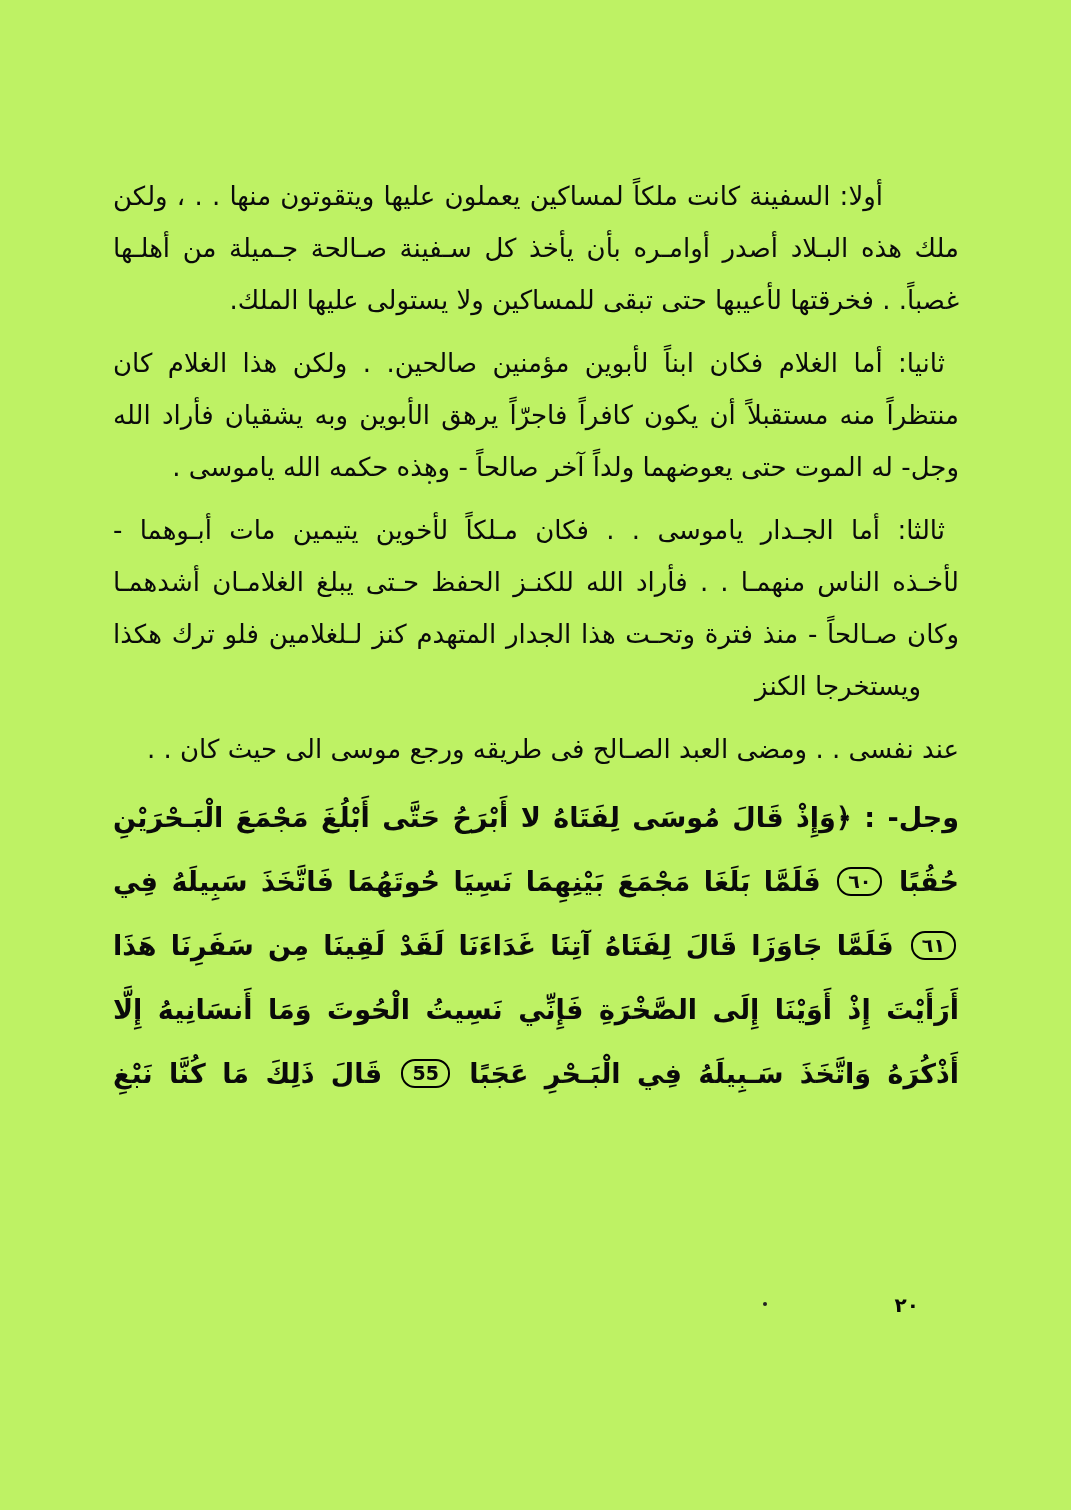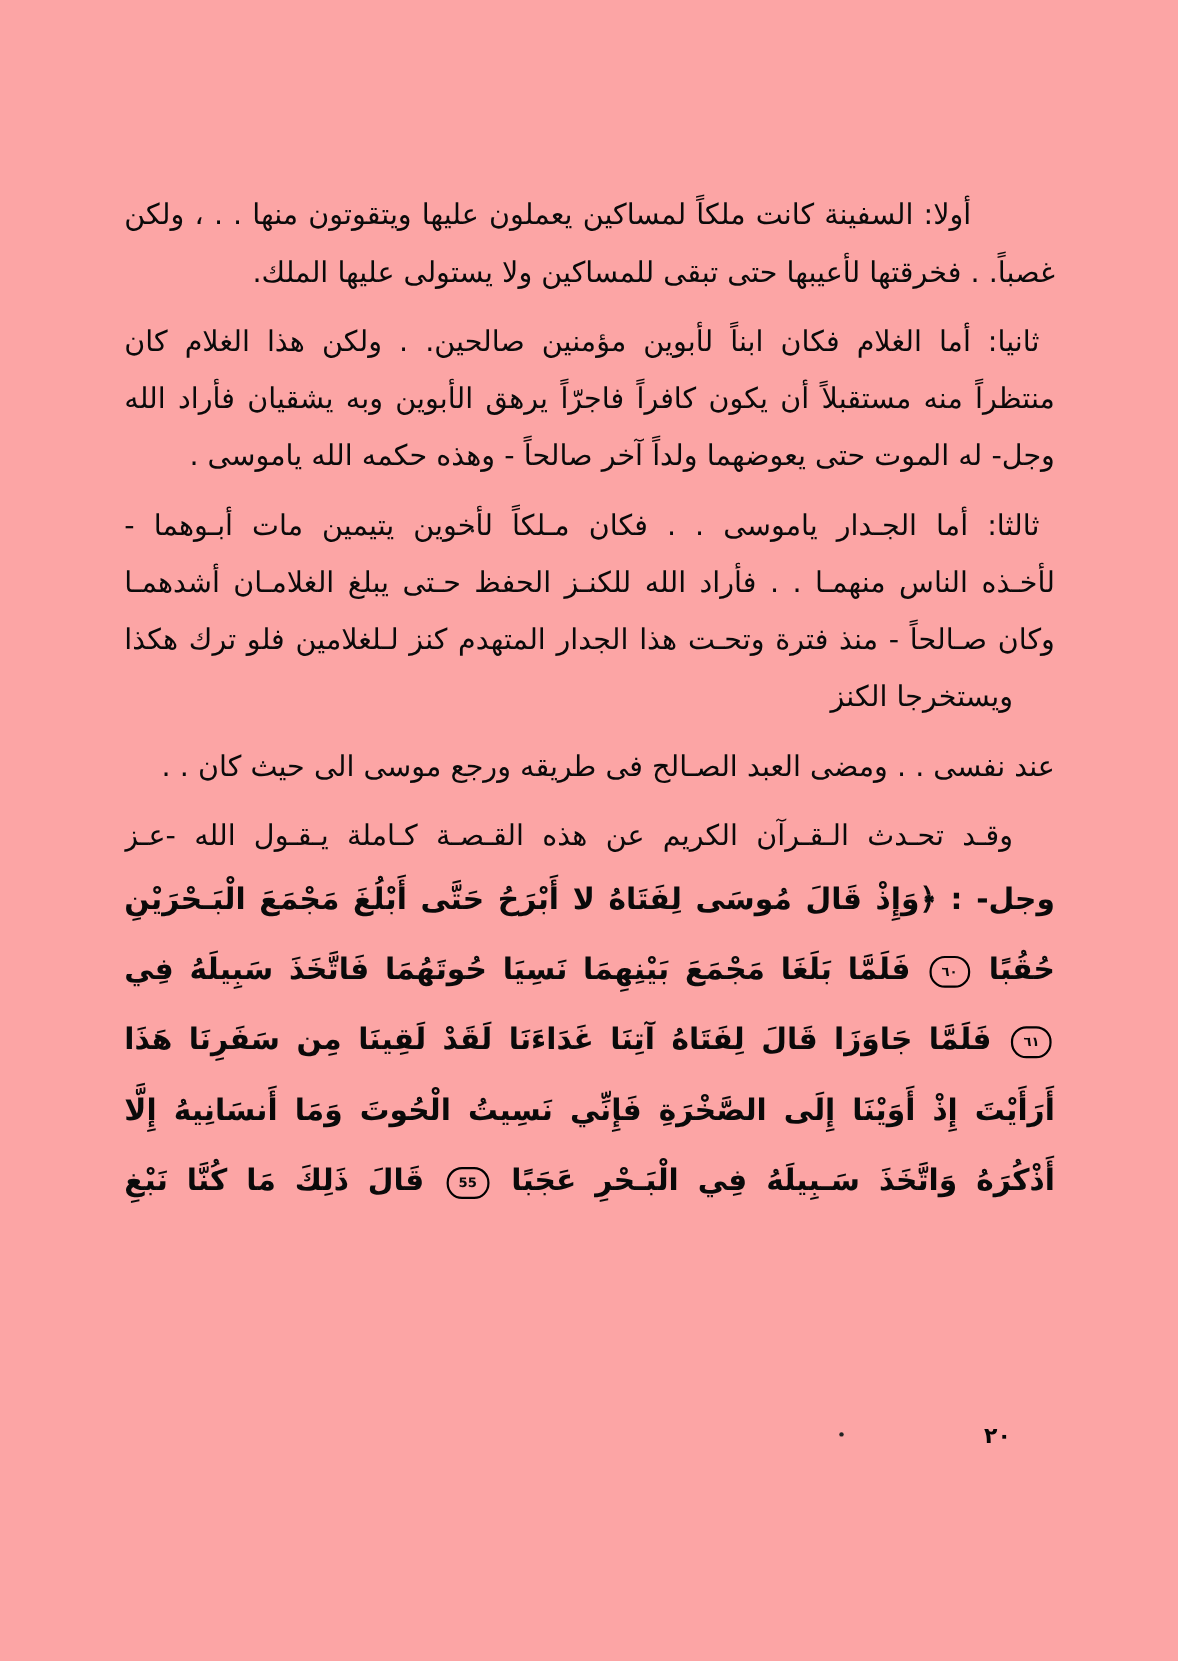--- a/index.html
+++ b/index.html
@@ -4,21 +4,21 @@
 <style>
   html, body {
     margin: 0;
     padding: 0;
     background: #ffffff;
   }
   .page {
     position: relative;
     width: 1071px;
     height: 1510px;
-    background: #fca5a5;
+    background: #bef264;
     color: #080808;
     font-family: "DejaVu Sans", sans-serif;
     overflow: hidden;
     direction: rtl;
   }
   .textblock {
     position: absolute;
     top: 170px;
     right: 112px;
     width: 846px;
@@ -50,21 +50,21 @@
     height: 64px;
     letter-spacing: 0;
   }
   .aya {
     display: inline-block;
     direction: rtl;
     border: 2.5px solid #000;
     border-radius: 14px;
     padding: 0 9px;
     margin: 0 3px;
-    font-size: 12px;
+    font-size: 19px;
     line-height: 25px;
     font-weight: bold;
     vertical-align: 3px;
   }
   .qtext { }
   .pagenum {
     position: absolute;
     top: 1293px;
     right: 152px;
     font-size: 20px;
@@ -80,20 +80,21 @@
   .speck1 { width: 4px; height: 4px; top: 1302px; left: 763px; }
   .speck2 { width: 3px; height: 3px; top: 481px;  left: 428px; }
 </style>
 </head>
 <body>
 
 <div class="page">
   <div class="textblock">
 
     <div class="line j indent-lg">أولا: السفينة كانت ملكاً لمساكين يعملون عليها ويتقوتون منها . . ، ولكن</div>
+    <div class="line j">ملك هذه البـلاد أصدر أوامـره بأن يأخذ كل سـفينة صـالحة جـميلة من أهلـها</div>
     <div class="line">غصباً. . فخرقتها لأعيبها حتى تبقى للمساكين ولا يستولى عليها الملك.</div>
 
     <div class="pgap"></div>
 
     <div class="line j indent-sm">ثانيا: أما الغلام فكان ابناً لأبوين مؤمنين صالحين. . ولكن هذا الغلام كان</div>
     <div class="line j">منتظراً منه مستقبلاً أن يكون كافراً فاجرّاً يرهق الأبوين وبه يشقيان فأراد الله -عز</div>
     <div class="line">وجل- له الموت حتى يعوضهما ولداً آخر صالحاً - وهذه حكمه الله ياموسى .</div>
 
     <div class="pgap"></div>
 
@@ -102,21 +103,20 @@
     <div class="line j">وكان صـالحاً - منذ فترة وتحـت هذا الجدار المتهدم كنز لـلغلامين فلو ترك هكذا</div>
     <div class="line indent-md">ويستخرجا الكنز</div>
 
     <div class="pgap"></div>
 
     <div class="line">عند نفسى . . ومضى العبد الصـالح فى طريقه ورجع موسى الى حيث كان . .</div>
 
 
     <div class="pgap"></div>
 
-    <div class="line j indent-md">وقـد تحـدث الـقـرآن الكريم عن هذه القـصـة كـاملة يـقـول الله -عـز</div>
 
     <div class="line qline j"><span class="qtext">وجل- : ﴿وَإِذْ قَالَ مُوسَى لِفَتَاهُ لا أَبْرَحُ حَتَّى أَبْلُغَ مَجْمَعَ الْبَـحْرَيْنِ أَوْ أَمْضِيَ</span></div>
     <div class="line qline j"><span class="qtext">حُقُبًا </span><span class="aya">٦٠</span><span class="qtext"> فَلَمَّا بَلَغَا مَجْمَعَ بَيْنِهِمَا نَسِيَا حُوتَهُمَا فَاتَّخَذَ سَبِيلَهُ فِي الْبَـحْرِ سَرَبًا</span></div>
     <div class="line qline j"><span class="aya">٦١</span><span class="qtext"> فَلَمَّا جَاوَزَا قَالَ لِفَتَاهُ آتِنَا غَدَاءَنَا لَقَدْ لَقِينَا مِن سَفَرِنَا هَذَا نَصَبًا </span></div>
     <div class="line qline j"><span class="qtext">أَرَأَيْتَ إِذْ أَوَيْنَا إِلَى الصَّخْرَةِ فَإِنِّي نَسِيتُ الْحُوتَ وَمَا أَنسَانِيهُ إِلَّا الشَّيْطَانُ أَنْ</span></div>
     <div class="line qline j"><span class="qtext">أَذْكُرَهُ وَاتَّخَذَ سَـبِيلَهُ فِي الْبَـحْرِ عَجَبًا </span><span class="aya">55</span><span class="qtext"> قَالَ ذَلِكَ مَا كُنَّا نَبْغِ فَارْتَدَّا عَلَى</span></div>
 
   </div>
 
   <div class="pagenum">٢٠</div>

